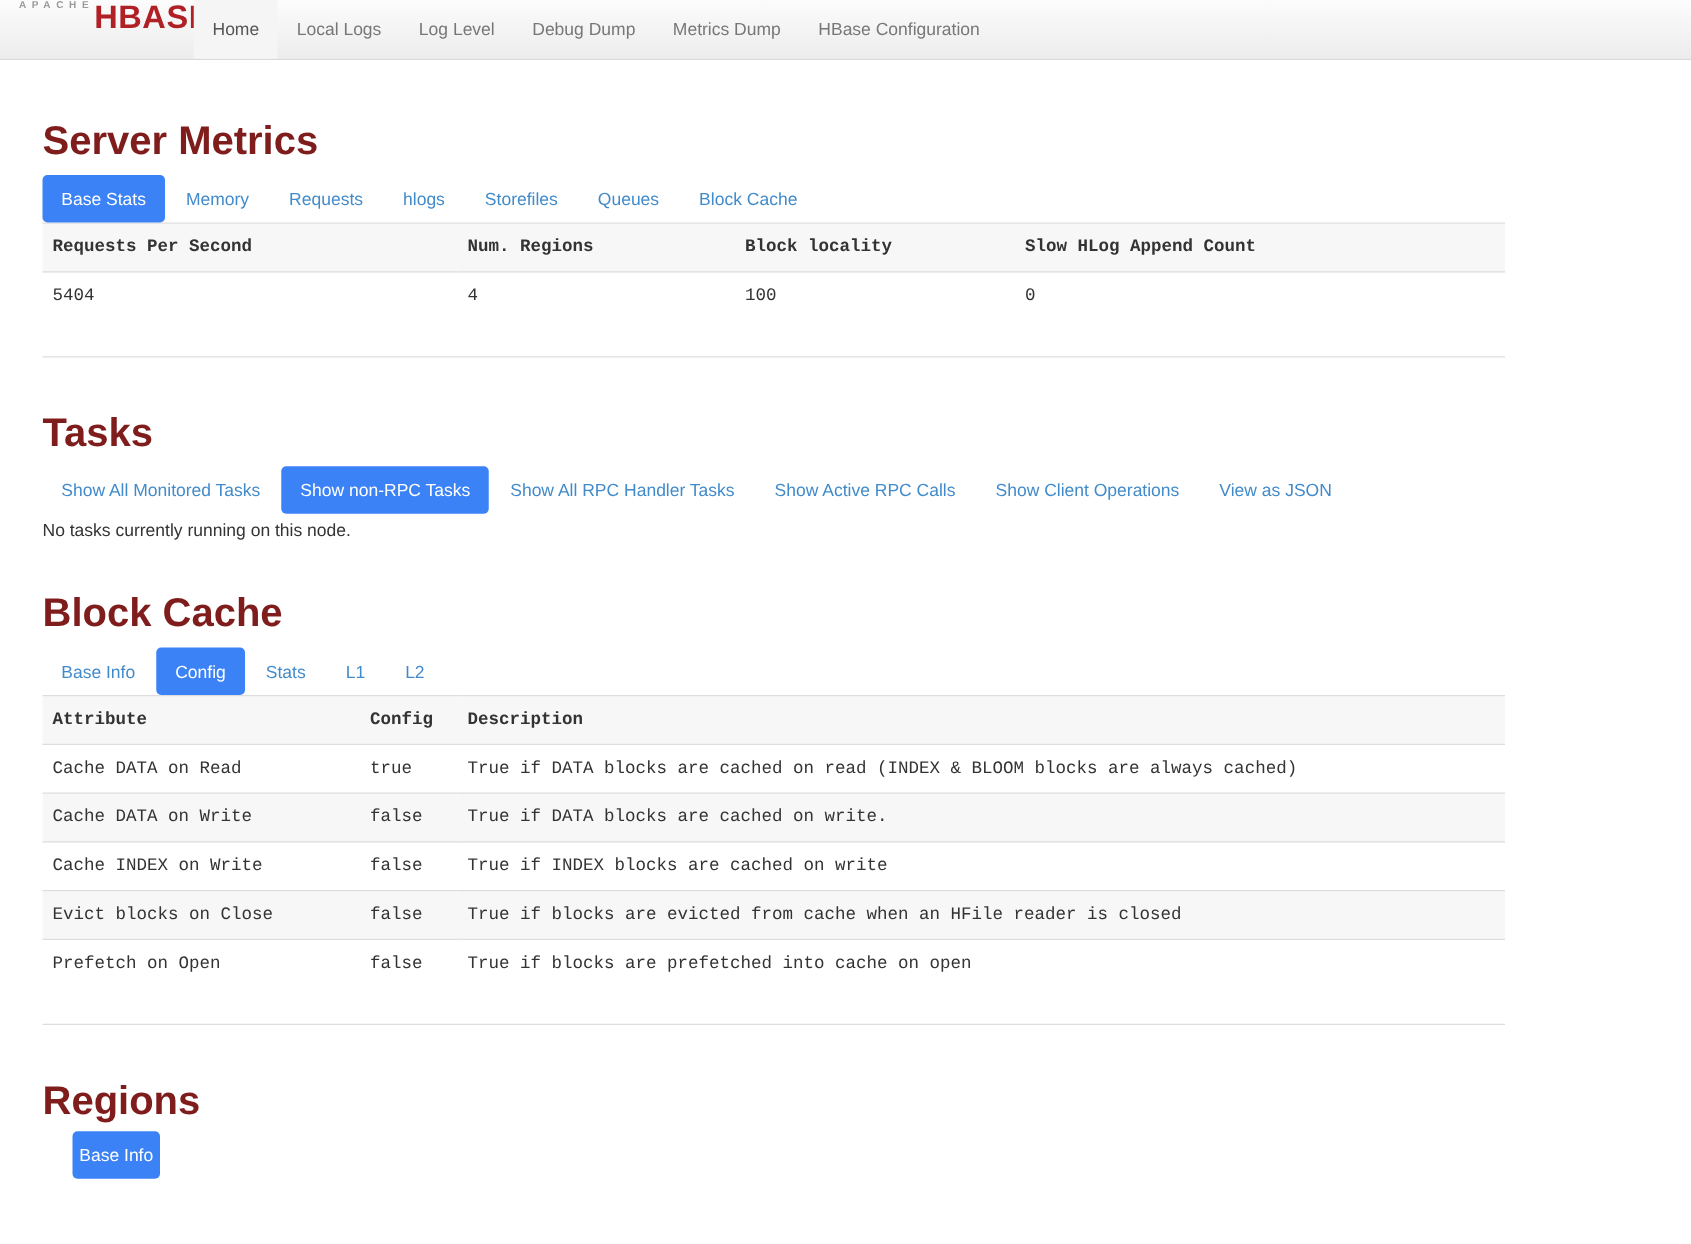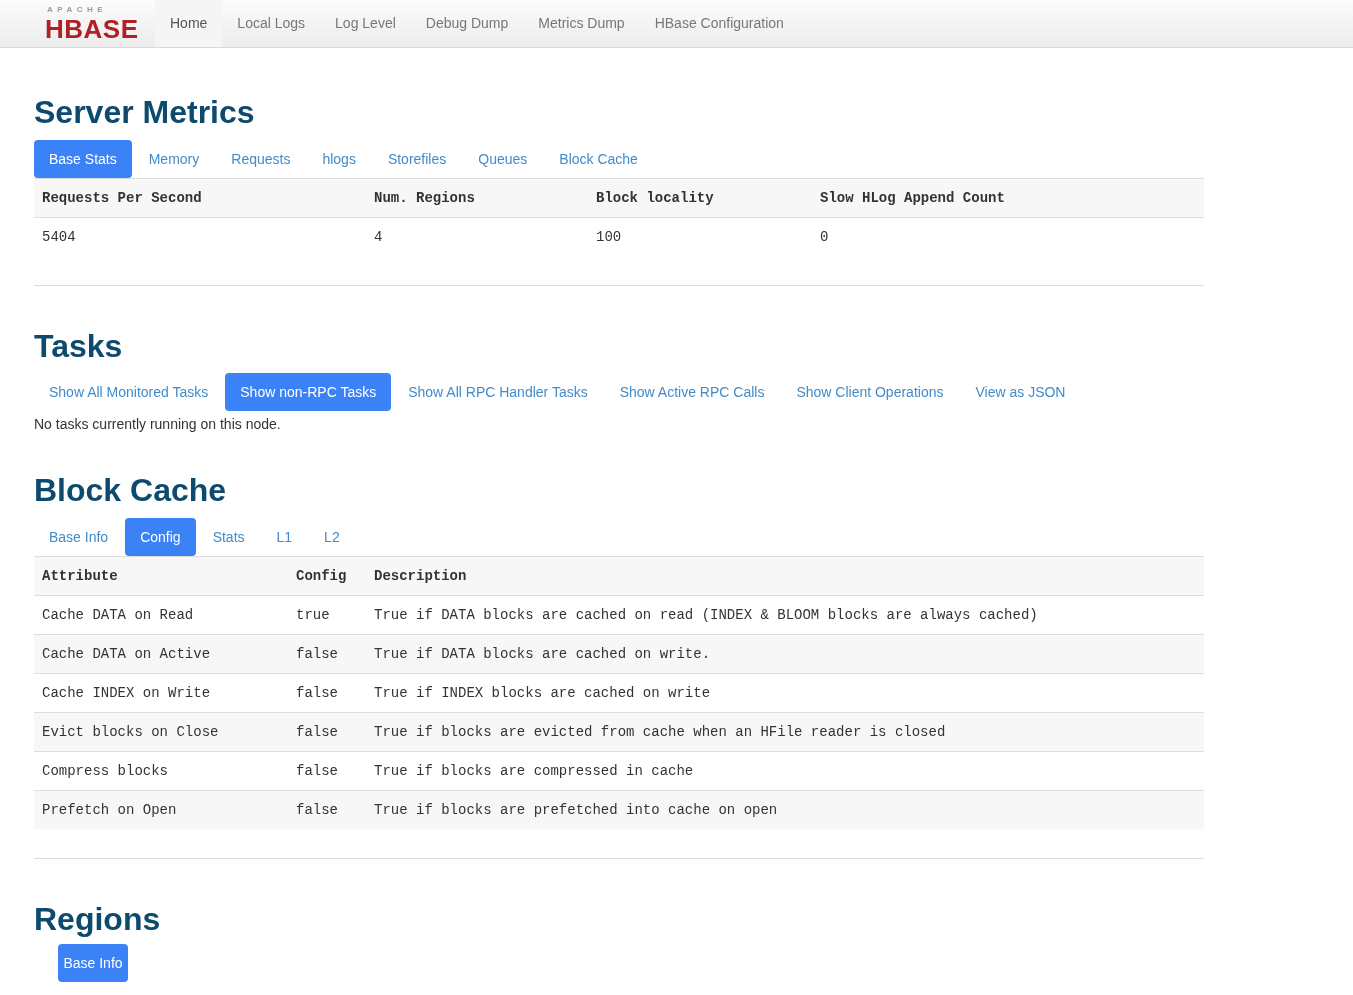--- a/index.html
+++ b/index.html
@@ -16,21 +16,21 @@
   
   .navbar {
     height: 48px;
     background: linear-gradient(#fcfcfc, #ececec);
     border-bottom: 1px solid #d9d9d9;
     display: flex;
     align-items: stretch;
     padding-left: 45px;
   }
   .brand {
-    display: flex; flex-direction: column; justify-content: center;
+    display: flex; flex-direction: row; justify-content: center;
     width: 92px; margin-right: 18px; line-height: 1;
   }
   .brand .apache {
     font-size: 8px; font-weight: bold; letter-spacing: 4.5px;
     color: #9a9a9a; margin-bottom: 2px; padding-left: 2px;
   }
   .brand .hbase {
     font-size: 26px; font-weight: 800; letter-spacing: 0.5px;
     color: #b02025;
   }
@@ -39,21 +39,21 @@
   .nav-items a {
     display: flex; align-items: center;
     padding: 0 15px; text-decoration: none;
     color: #777; line-height: 47px;
   }
   .nav-items li.active a { background: #f5f5f5; color: #555; }
 
   
   .container { width: 1170px; margin-left: 34px; }
 
-  h1 { font-size: 32px; line-height: 34px; font-weight: 700; color: #0c4a6e; }
+  h1 { font-size: 32px; line-height: 34px; font-weight: 700; color: #7f1d1d; }
   .h-server  { margin: 47px 0 11px 0; }
   .h-tasks   { margin: 43px 0 10px 0; }
   .h-bc      { margin: 39px 0 11px 0; }
   .h-regions { margin: 43px 0 8px 0; }
 
   
   .pills { list-style: none; display: flex; margin: 0; padding: 0; }
   .pills li + li { margin-left: 2px; }
   .pills a {
     display: block; padding: 9px 15px; line-height: 20px;
@@ -212,38 +212,33 @@
           <th class="c1">Attribute</th>
           <th class="c2">Config</th>
           <th>Description</th>
         </tr>
         <tr>
           <td>Cache DATA on Read</td>
           <td>true</td>
           <td>True if DATA blocks are cached on read (INDEX &amp; BLOOM blocks are always cached)</td>
         </tr>
         <tr>
-          <td>Cache DATA on Active</td>
+          <td>Cache DATA on Write</td>
           <td>false</td>
           <td>True if DATA blocks are cached on write.</td>
         </tr>
         <tr>
           <td>Cache INDEX on Write</td>
           <td>false</td>
           <td>True if INDEX blocks are cached on write</td>
         </tr>
         <tr>
           <td>Evict blocks on Close</td>
           <td>false</td>
           <td>True if blocks are evicted from cache when an HFile reader is closed</td>
-        </tr>
-        <tr>
-          <td>Compress blocks</td>
-          <td>false</td>
-          <td>True if blocks are compressed in cache</td>
         </tr>
         <tr>
           <td>Prefetch on Open</td>
           <td>false</td>
           <td>True if blocks are prefetched into cache on open</td>
         </tr>
       </tbody>
     </table>
   </div>
 

